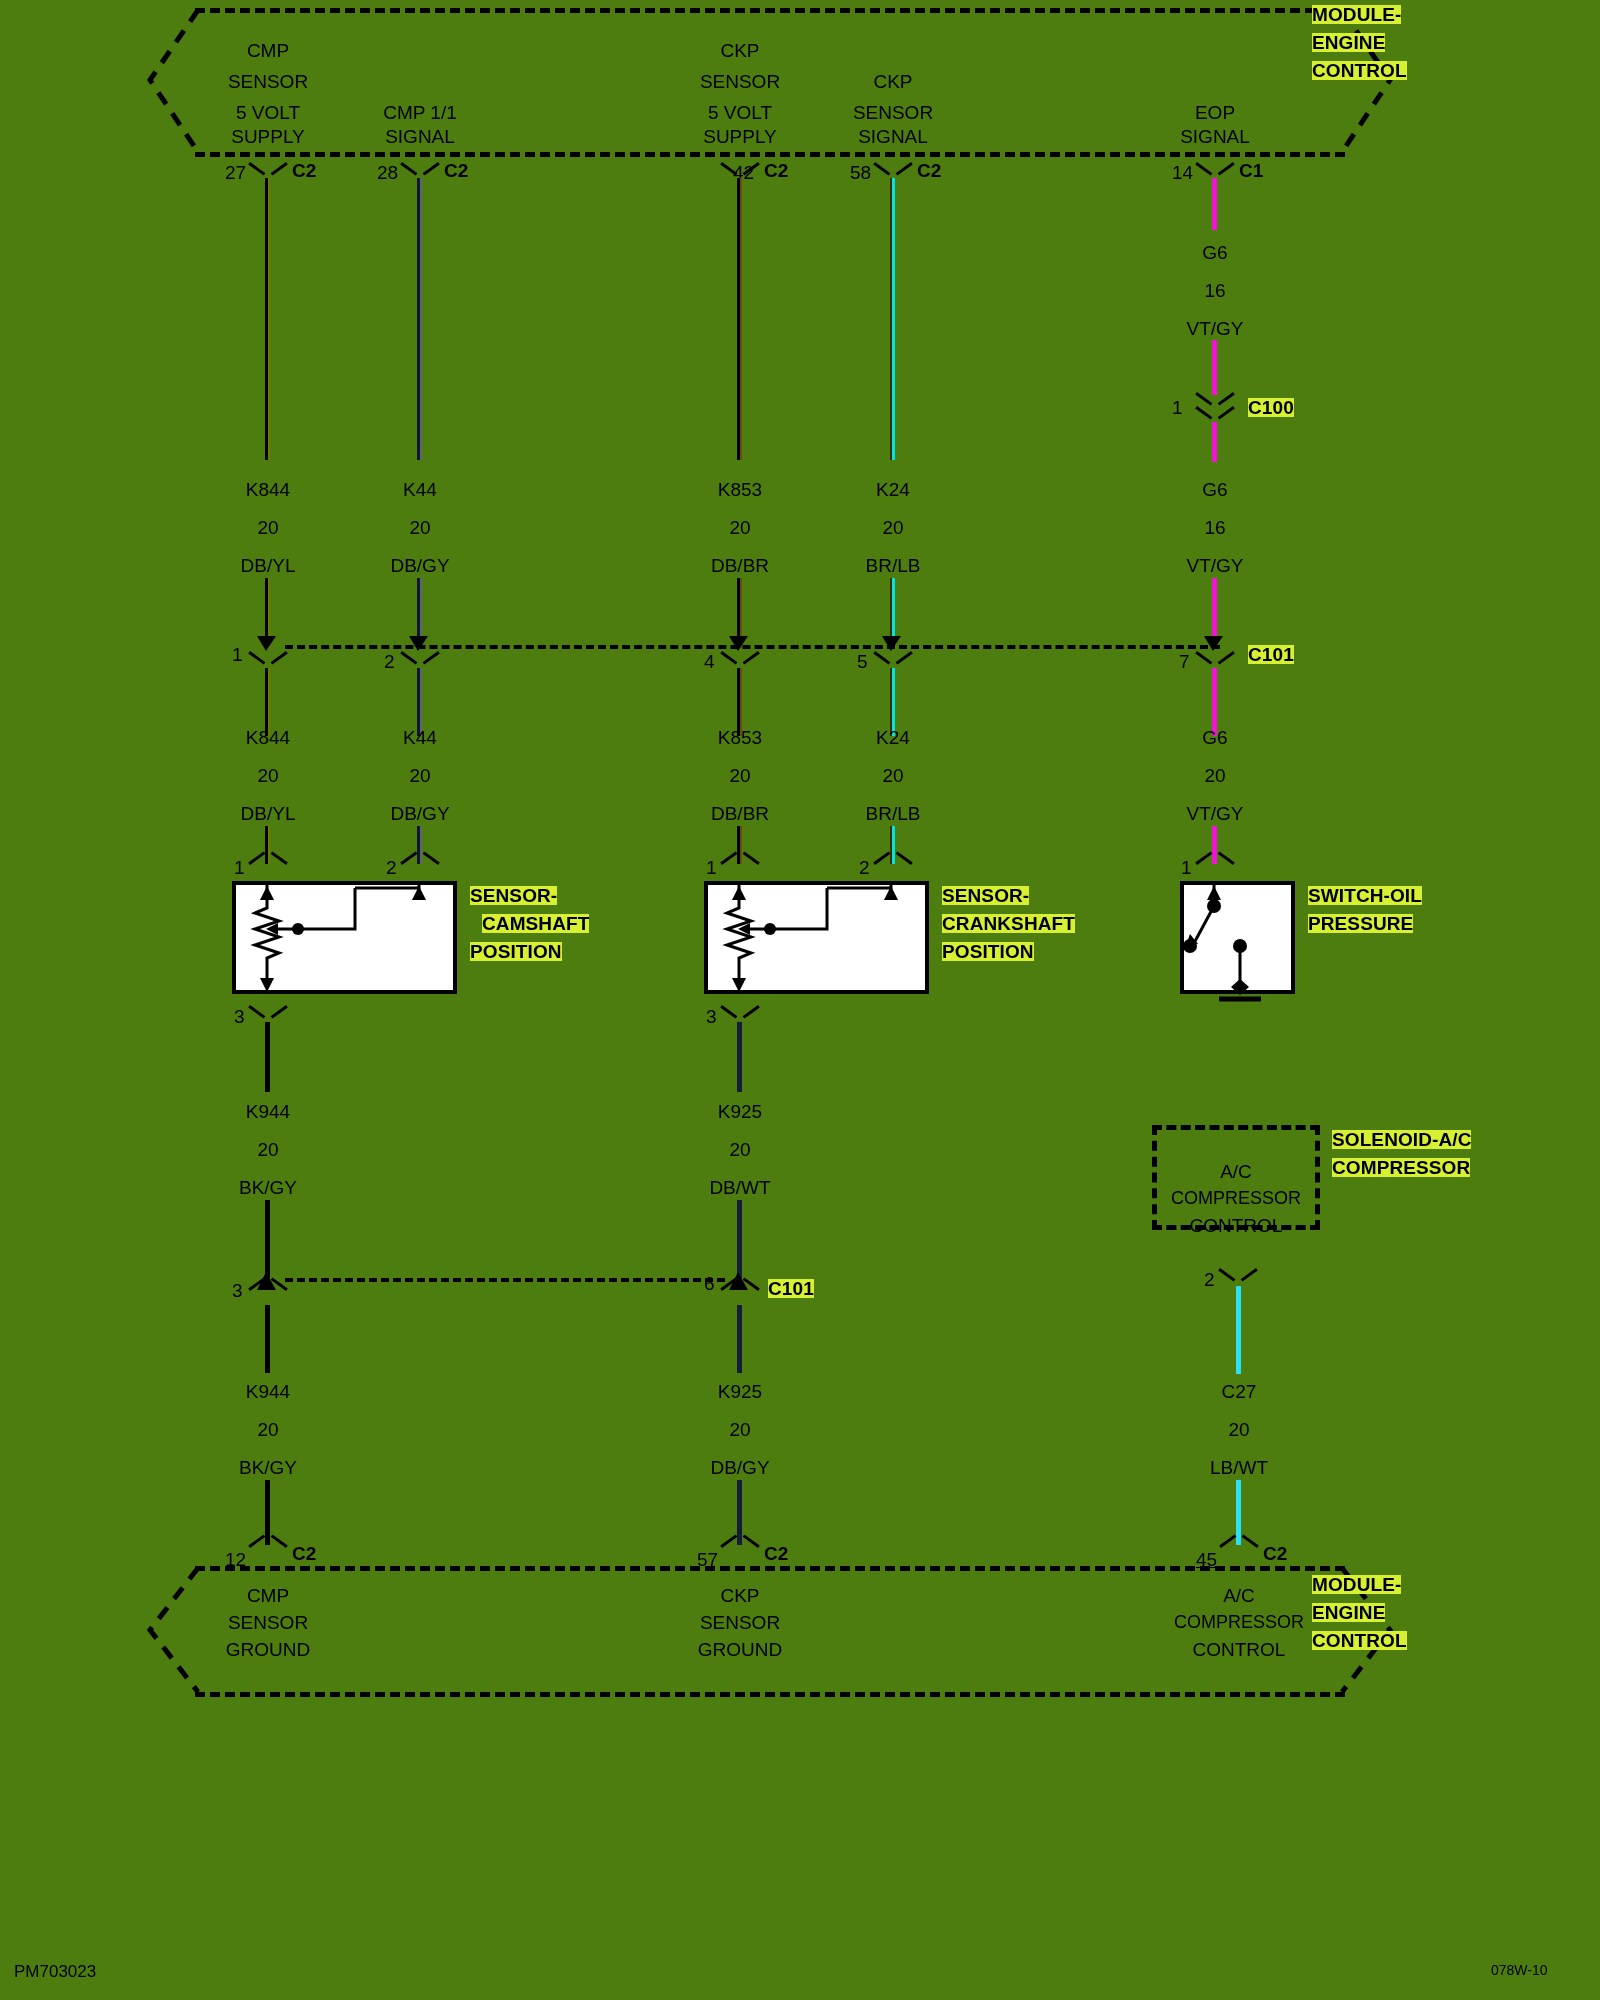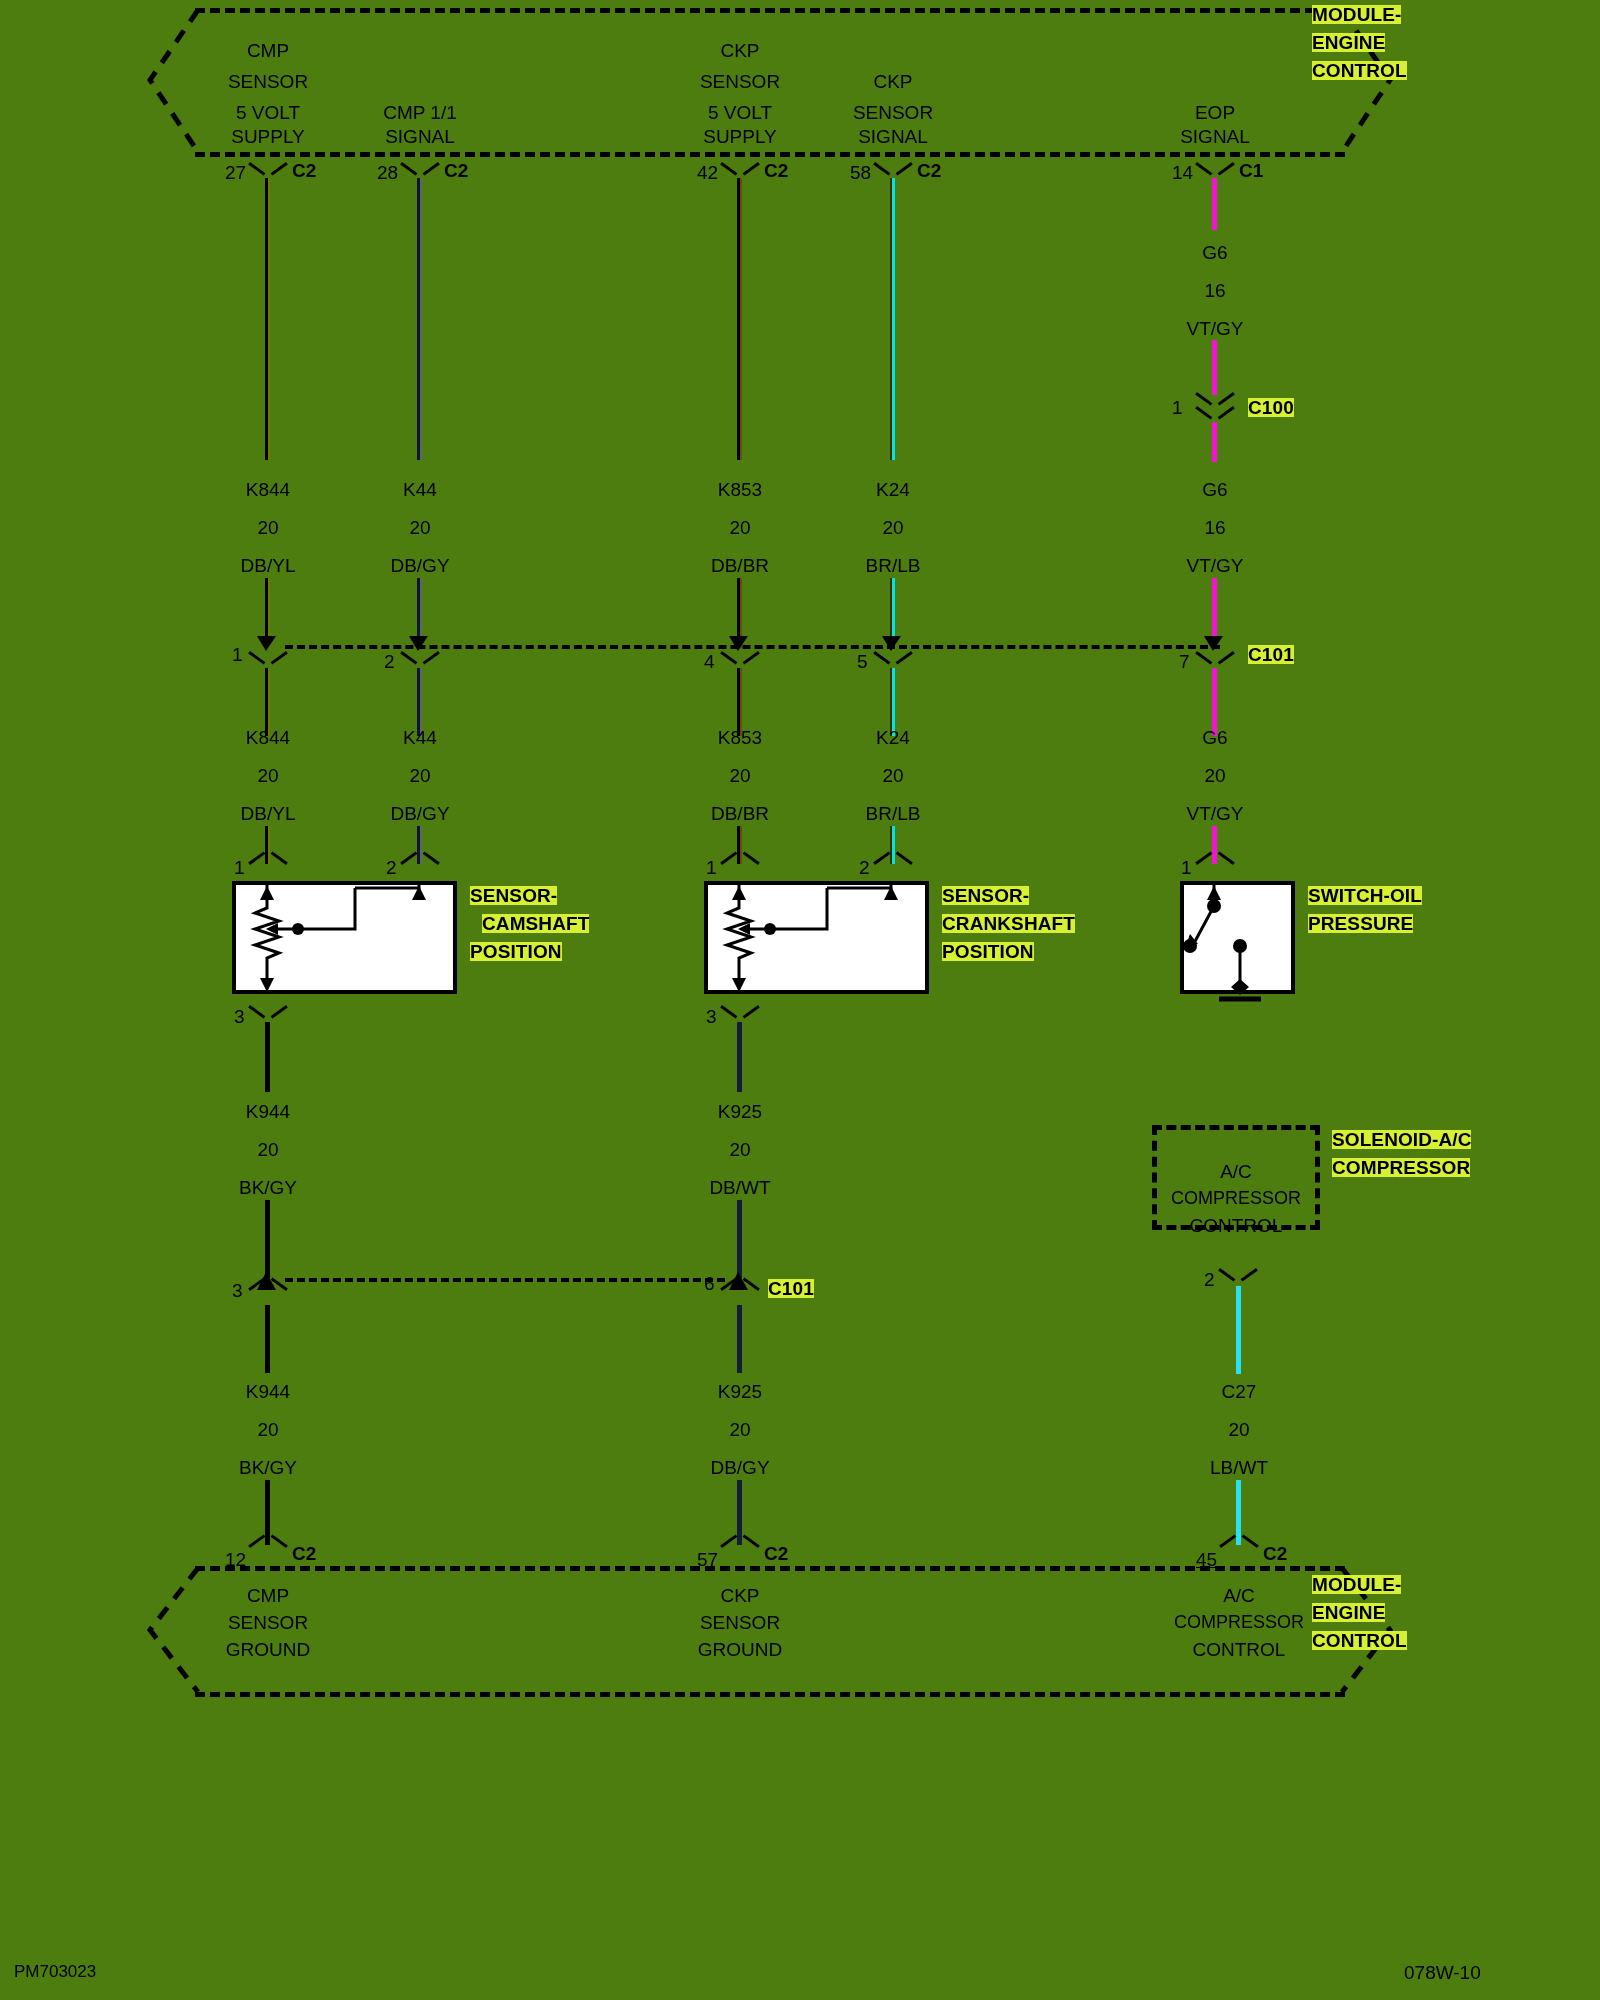--- a/index.html
+++ b/index.html
@@ -77,21 +77,21 @@
 
   <div class="chev" style="left:268px;top:162px;"></div>
   <div class="txt" style="left:225px;top:163px;">27</div>
   <div class="txt bold" style="left:292px;top:161px;">C2</div>
 
   <div class="chev" style="left:420px;top:162px;"></div>
   <div class="txt" style="left:377px;top:163px;">28</div>
   <div class="txt bold" style="left:444px;top:161px;">C2</div>
 
   <div class="chev" style="left:740px;top:162px;"></div>
-  <div class="txt" style="left:697px;top:163px;">42</div>
+  <div class="txt" style="left:733px;top:163px;">42</div>
   <div class="txt bold" style="left:764px;top:161px;">C2</div>
 
   <div class="chev" style="left:893px;top:162px;"></div>
   <div class="txt" style="left:850px;top:163px;">58</div>
   <div class="txt bold" style="left:917px;top:161px;">C2</div>
 
   <div class="chev" style="left:1215px;top:162px;"></div>
   <div class="txt" style="left:1172px;top:163px;">14</div>
   <div class="txt bold" style="left:1239px;top:161px;">C1</div>
 
@@ -354,15 +354,15 @@
 
   <div class="txt ctr" style="left:740px;top:1586px;">CKP</div>
   <div class="txt ctr" style="left:740px;top:1613px;">SENSOR</div>
   <div class="txt ctr" style="left:740px;top:1640px;">GROUND</div>
 
   <div class="txt ctr" style="left:1239px;top:1586px;">A/C</div>
   <div class="txt ctr small" style="left:1239px;top:1613px;">COMPRESSOR</div>
   <div class="txt ctr" style="left:1239px;top:1640px;">CONTROL</div>
 
   <div class="txt" style="left:14px;top:1963px;font-size:17px;">PM703023</div>
-  <div class="txt" style="left:1404px;top:1963px;font-size:19px;">078W-10</div>
+  <div class="txt" style="left:1491px;top:1963px;font-size:14px;">078W-10</div>
 
 </div>
 
 </body></html>

